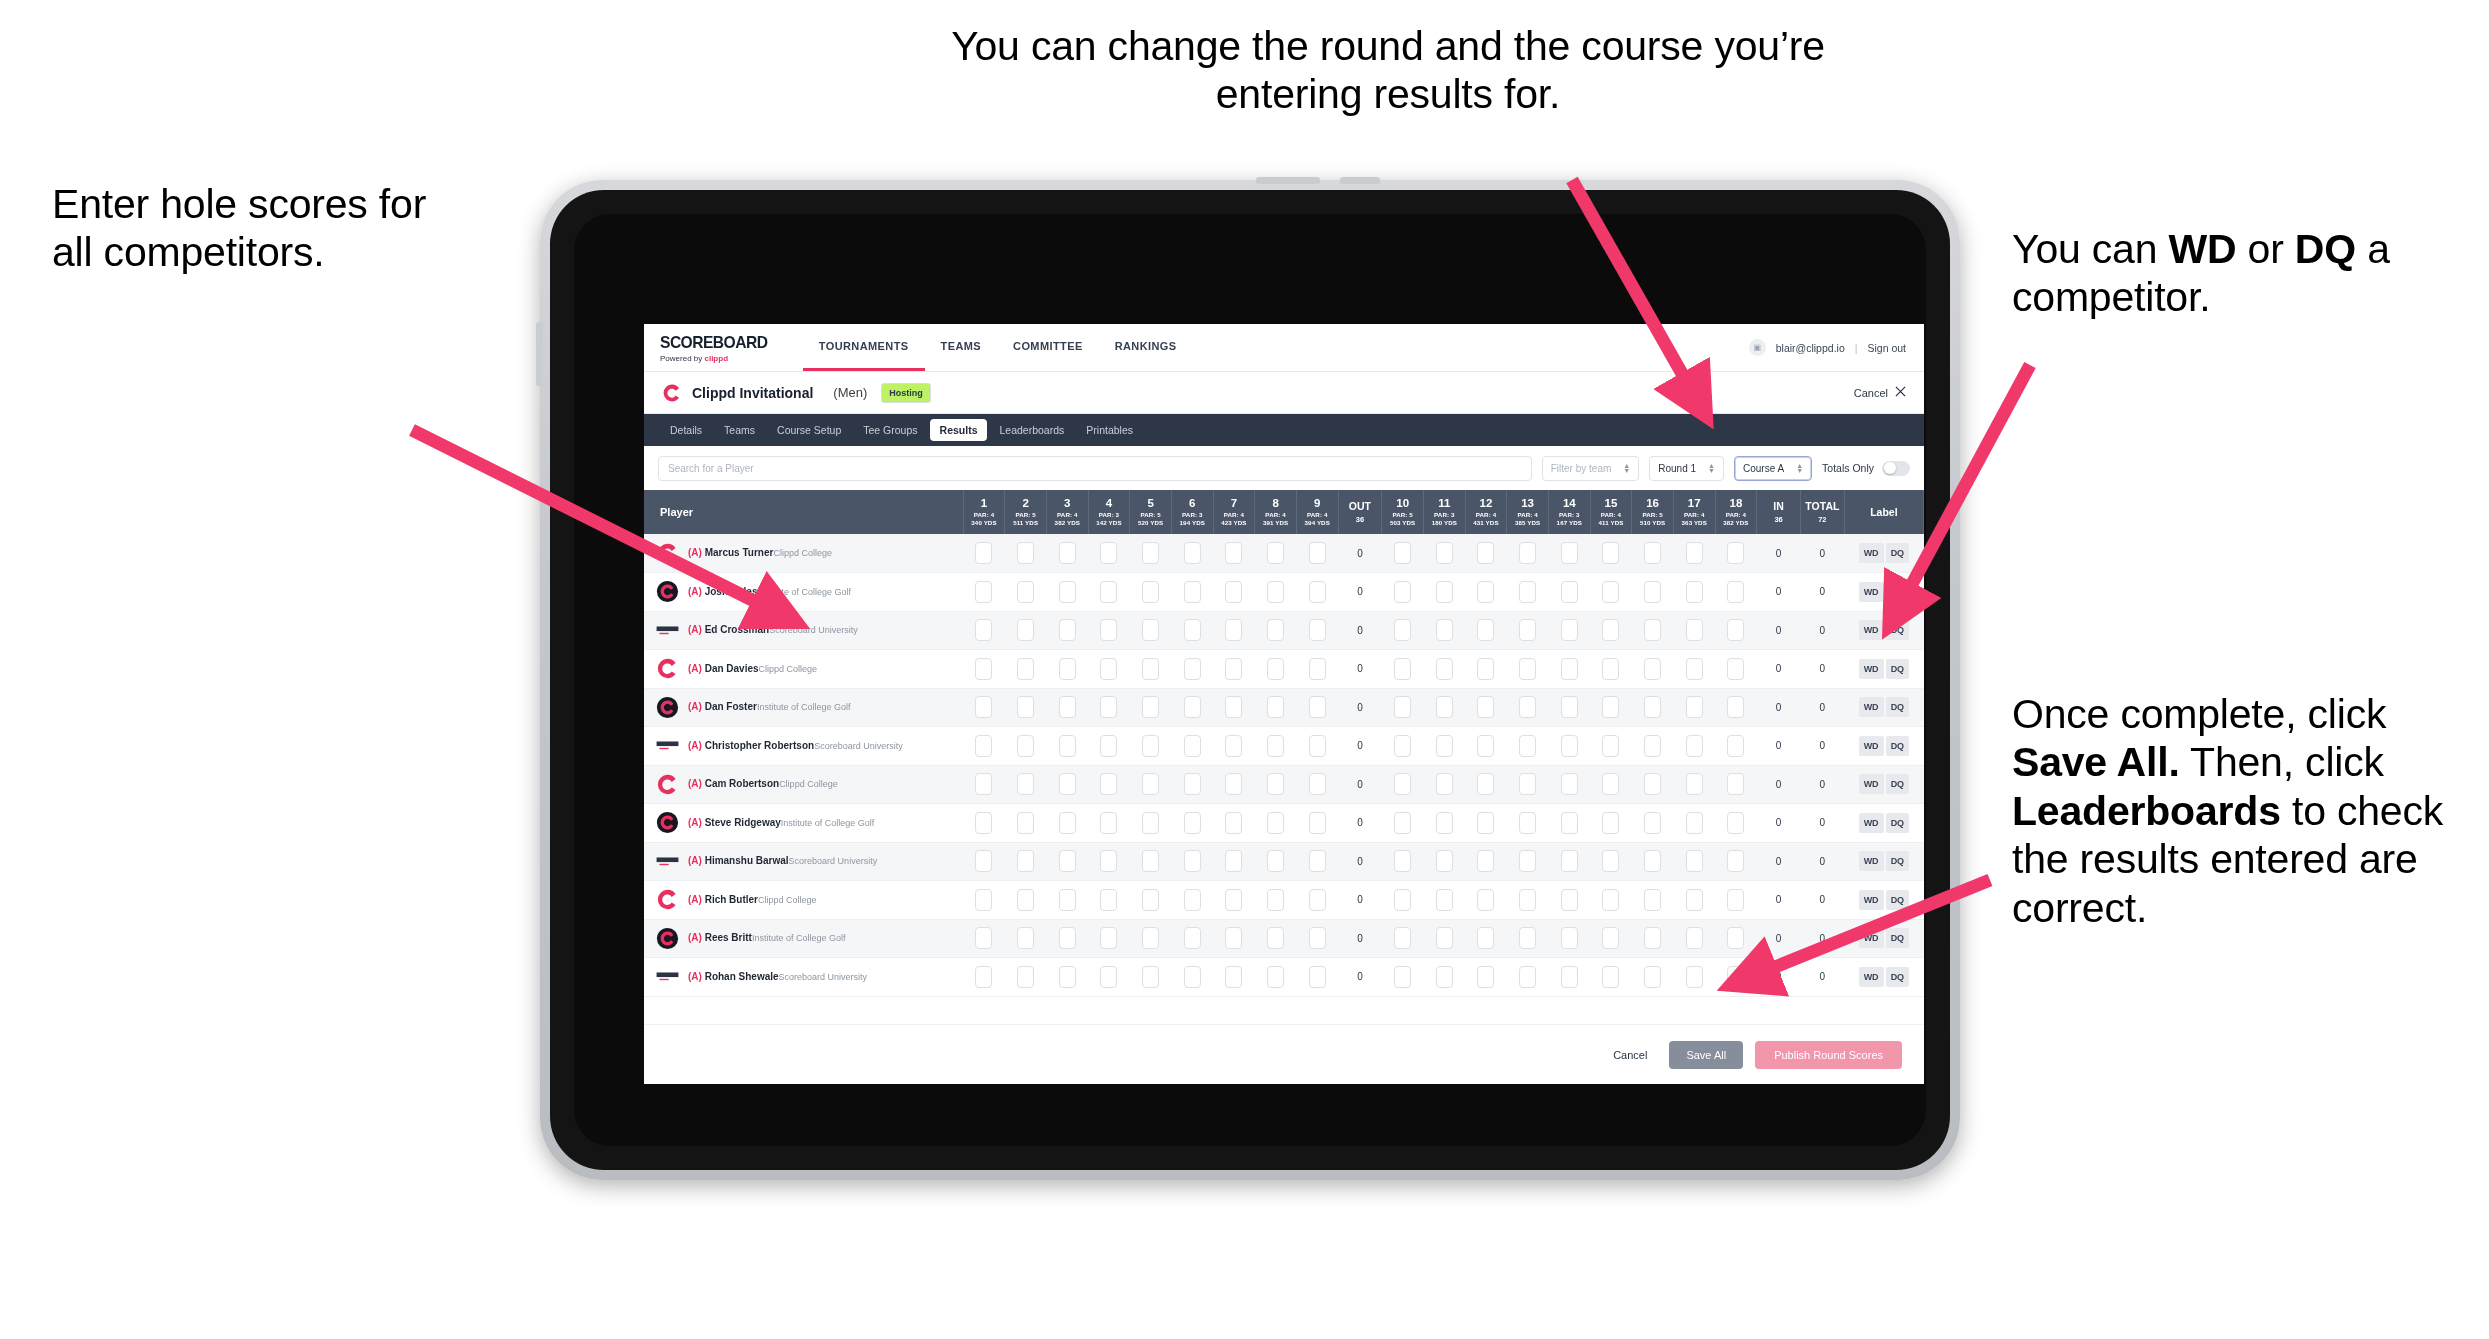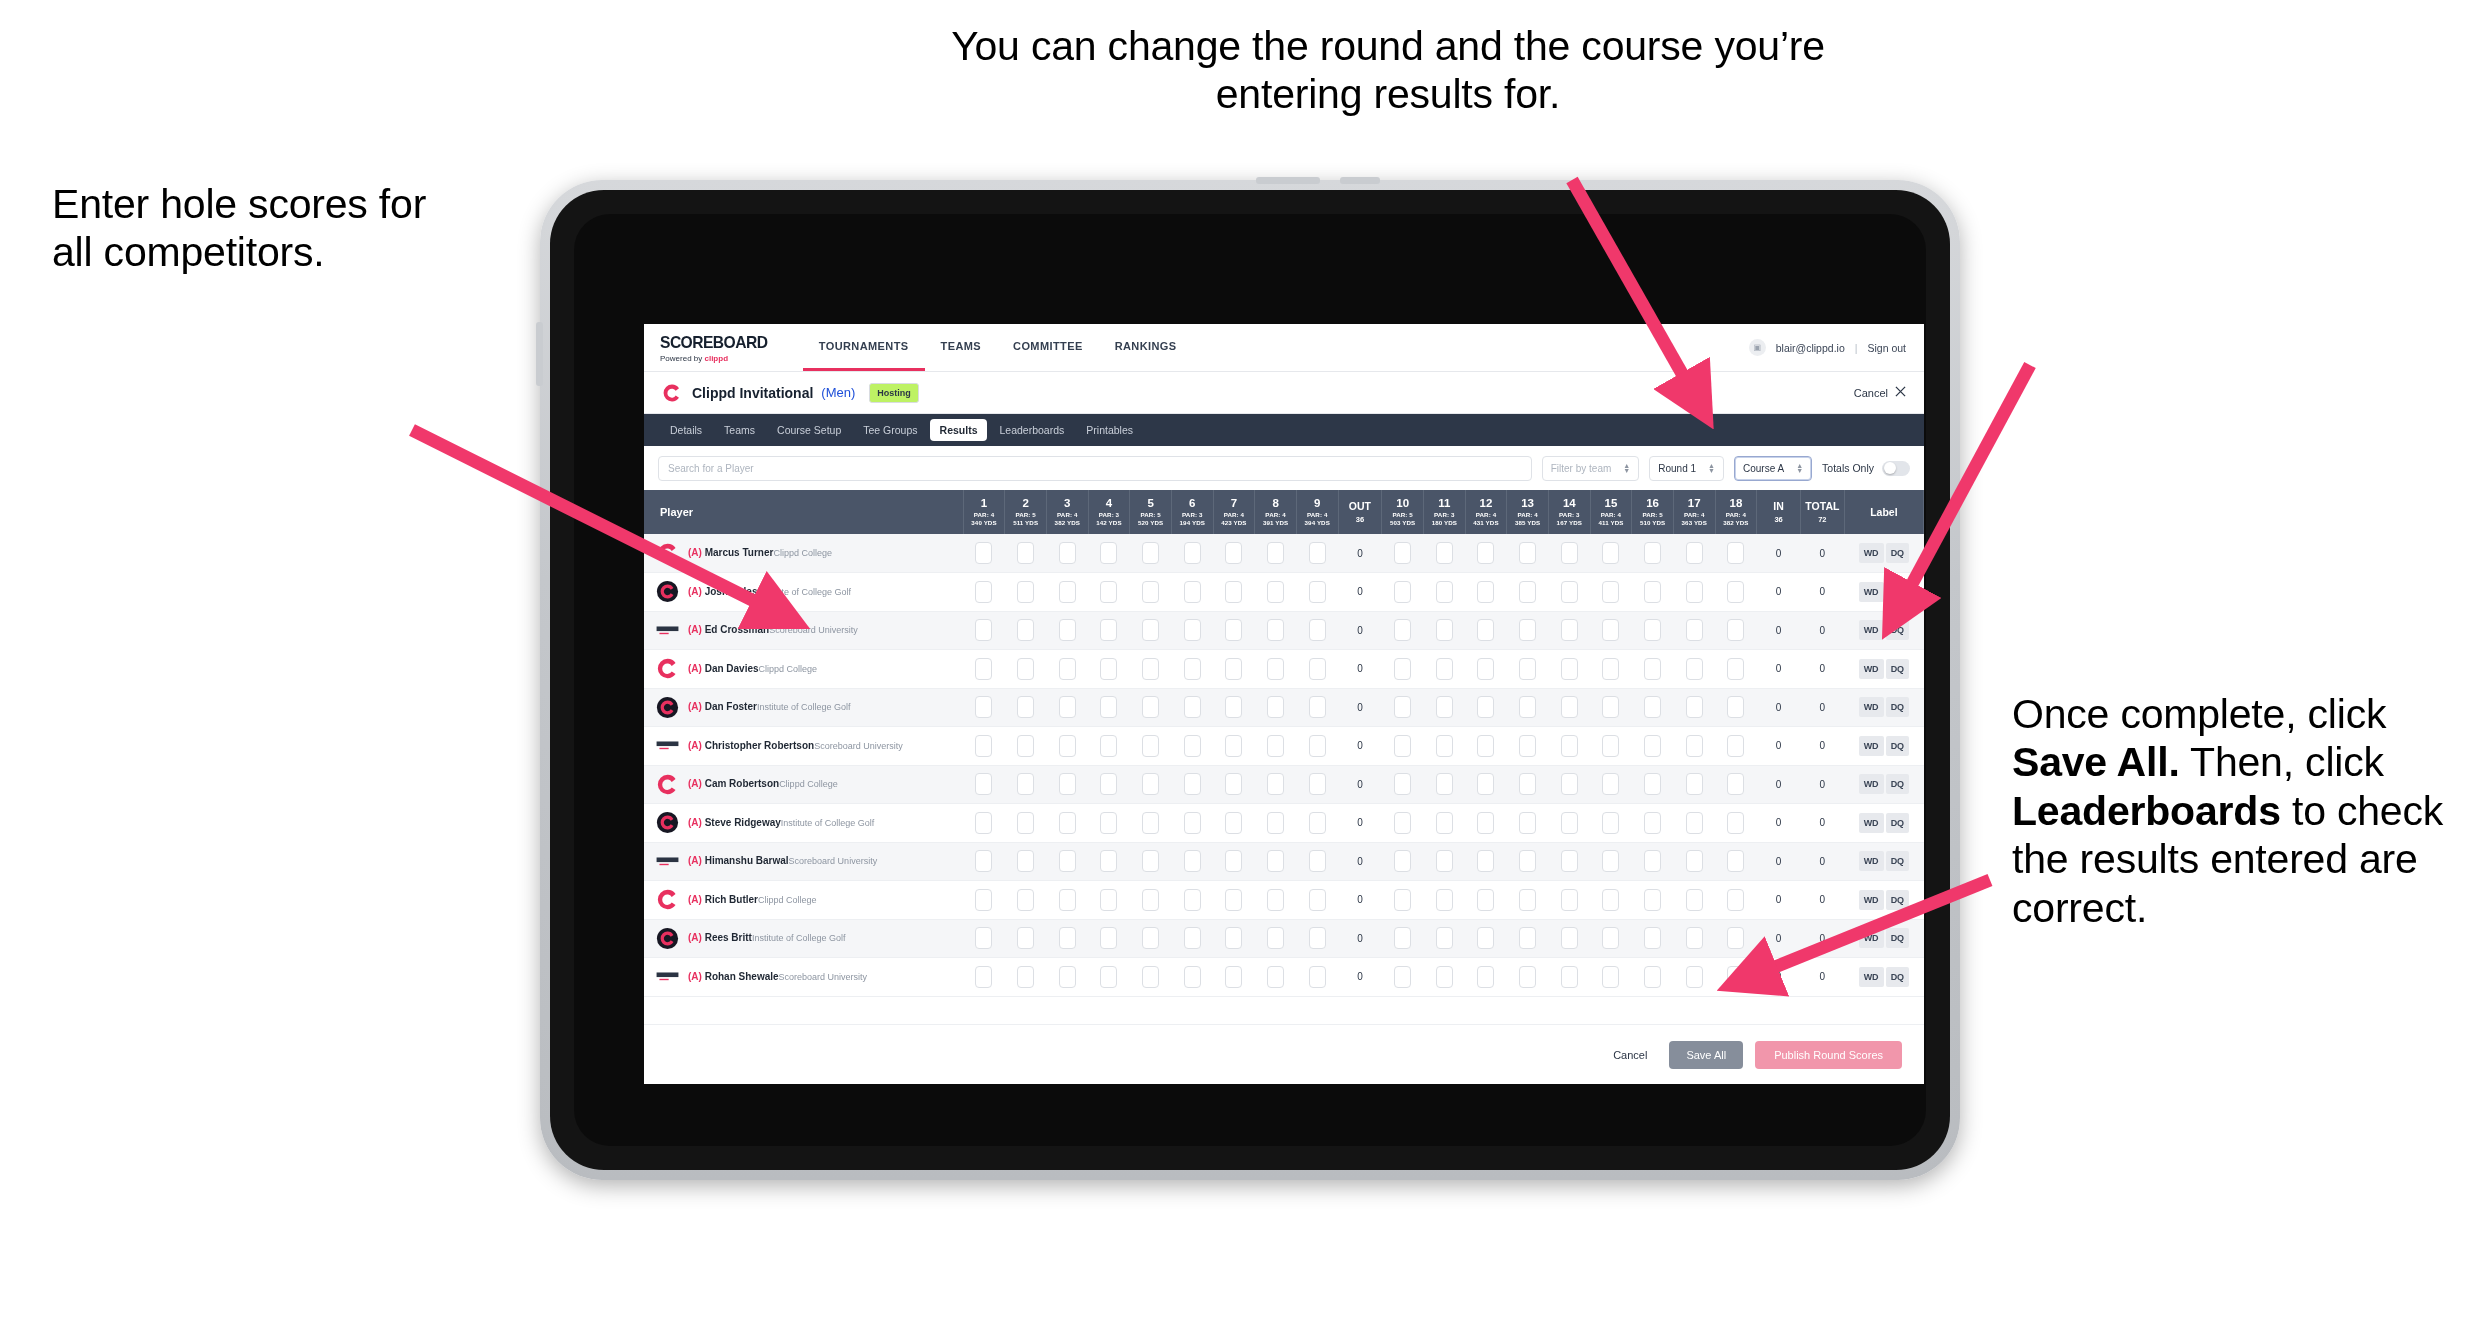--- a/index.html
+++ b/index.html
@@ -85,21 +85,21 @@
   .avatar-sq { width:17px; height:17px; border-radius:50%; background:#eceef1;
                display:flex; align-items:center; justify-content:center; color:#9aa2ae; font-size:8px;}
   .sep { color:#b9c0c9; }
   .signout { cursor:pointer; }
 
   
   .tbar { height: 42px; background:#fff; display:flex; align-items:center;
           padding: 0 18px; border-bottom:1px solid #e6e8ec; }
   .tlogo { width: 20px; height:20px; margin-right:10px; display:flex;align-items:center;justify-content:center;}
   .tname { font-size: 14px; font-weight:600; color:#16202e; }
-  .tgender { font-size: 13px; color:#1d4ed8; margin-left: 8px;}
+  .tgender { font-size: 13px; color:#404040; margin-left: 20px;}
   .hosting { margin-left: 14px; font-size: 9px; font-weight:700; color:#2c3646;
              border:1px solid #d9dce1; border-radius:3px; padding: 4px 7px; background:#bef264;}
   .cancel-x { margin-left:auto; display:flex; align-items:center; gap:7px; font-size:11px;
               color:#2c3646; cursor:pointer;}
 
   
   .subtabs { height: 32px; background:#2d3748; display:flex; align-items:center;
              padding: 0 16px; gap: 2px;}
   .subtab { font-size: 10.5px; color:#c9cfd9; padding: 5px 10px; border-radius:4px; cursor:pointer;}
   .subtab.active { background:#fff; color:#1f2733; font-weight:600;}
@@ -164,20 +164,21 @@
               padding: 8px 19px; cursor:pointer; }
 </style>
 </head>
 <body>
 
 <div class="canvas">
 
   <div class="anno" id="anno-left">Enter hole scores for all competitors.</div>
   <div class="anno" id="anno-top">You can change the round and the course you’re entering results for.</div>
 
+  <div class="anno" id="anno-right1"><span>You can </span><b>WD</b><span> or </span><b>DQ</b><span> a competitor.</span></div>
 
   <div class="anno" id="anno-right2"><span>Once complete, click </span><b>Save All.</b><span> Then, click </span><b>Leaderboards</b><span> to check the results entered are correct.</span></div>
 
   <div class="tablet-outer">
     <div class="btn-side btn-top-a"></div>
     <div class="btn-side btn-top-b"></div>
     <div class="btn-side btn-left-a"></div>
     <div class="cam-dot cam1"></div>
     <div class="cam-dot cam2"></div>
     <div class="cam-dot cam3"></div>

